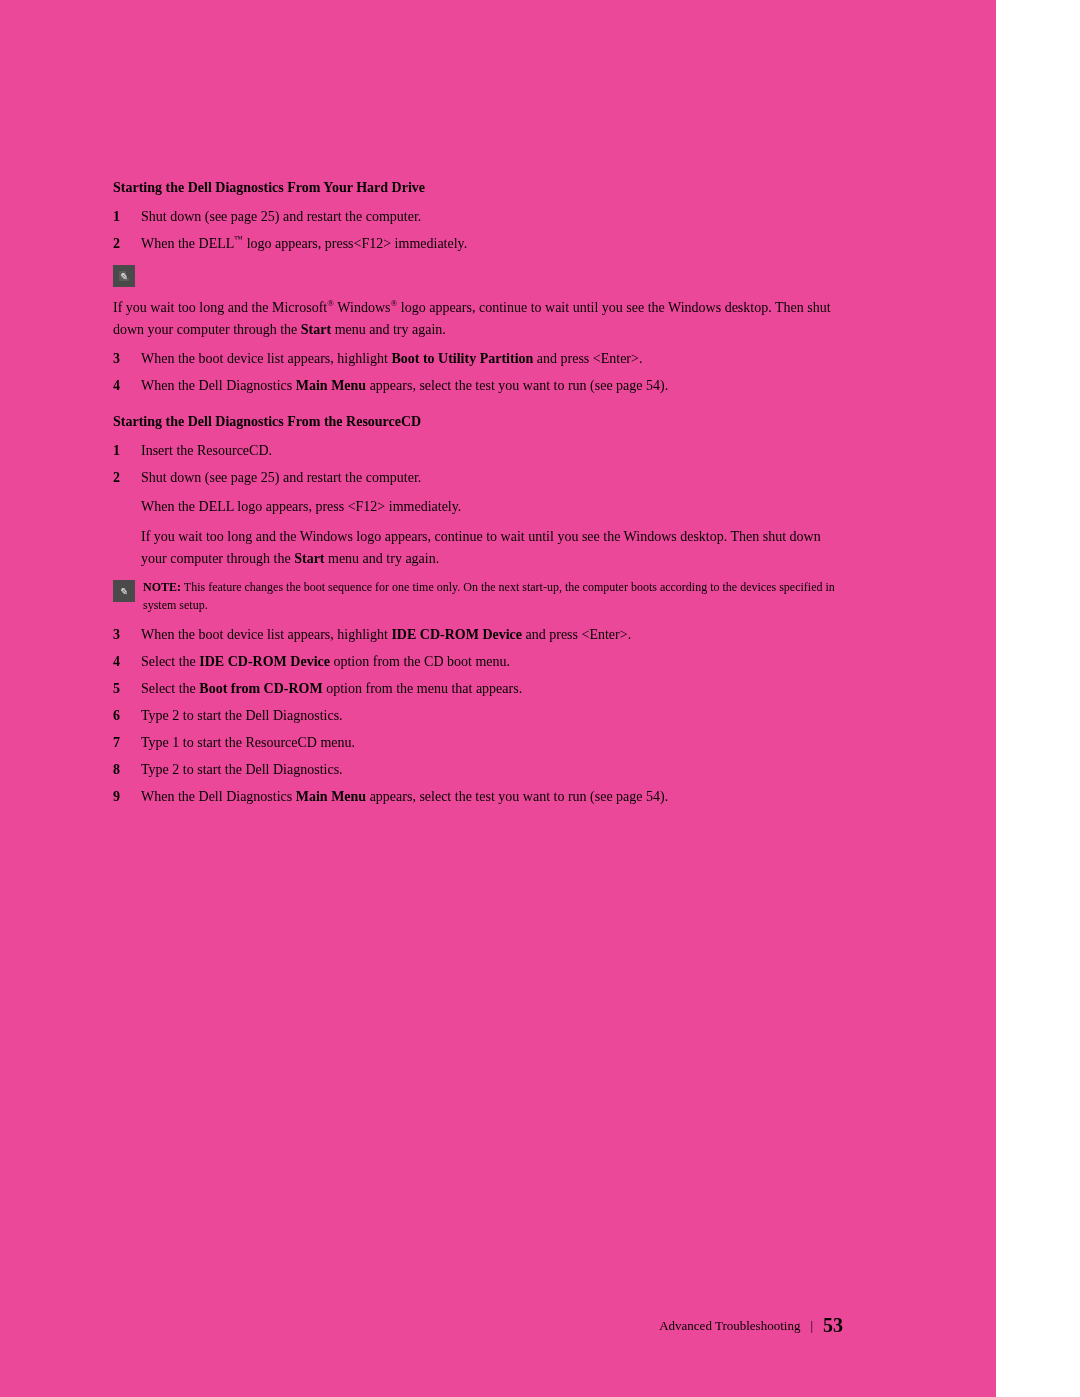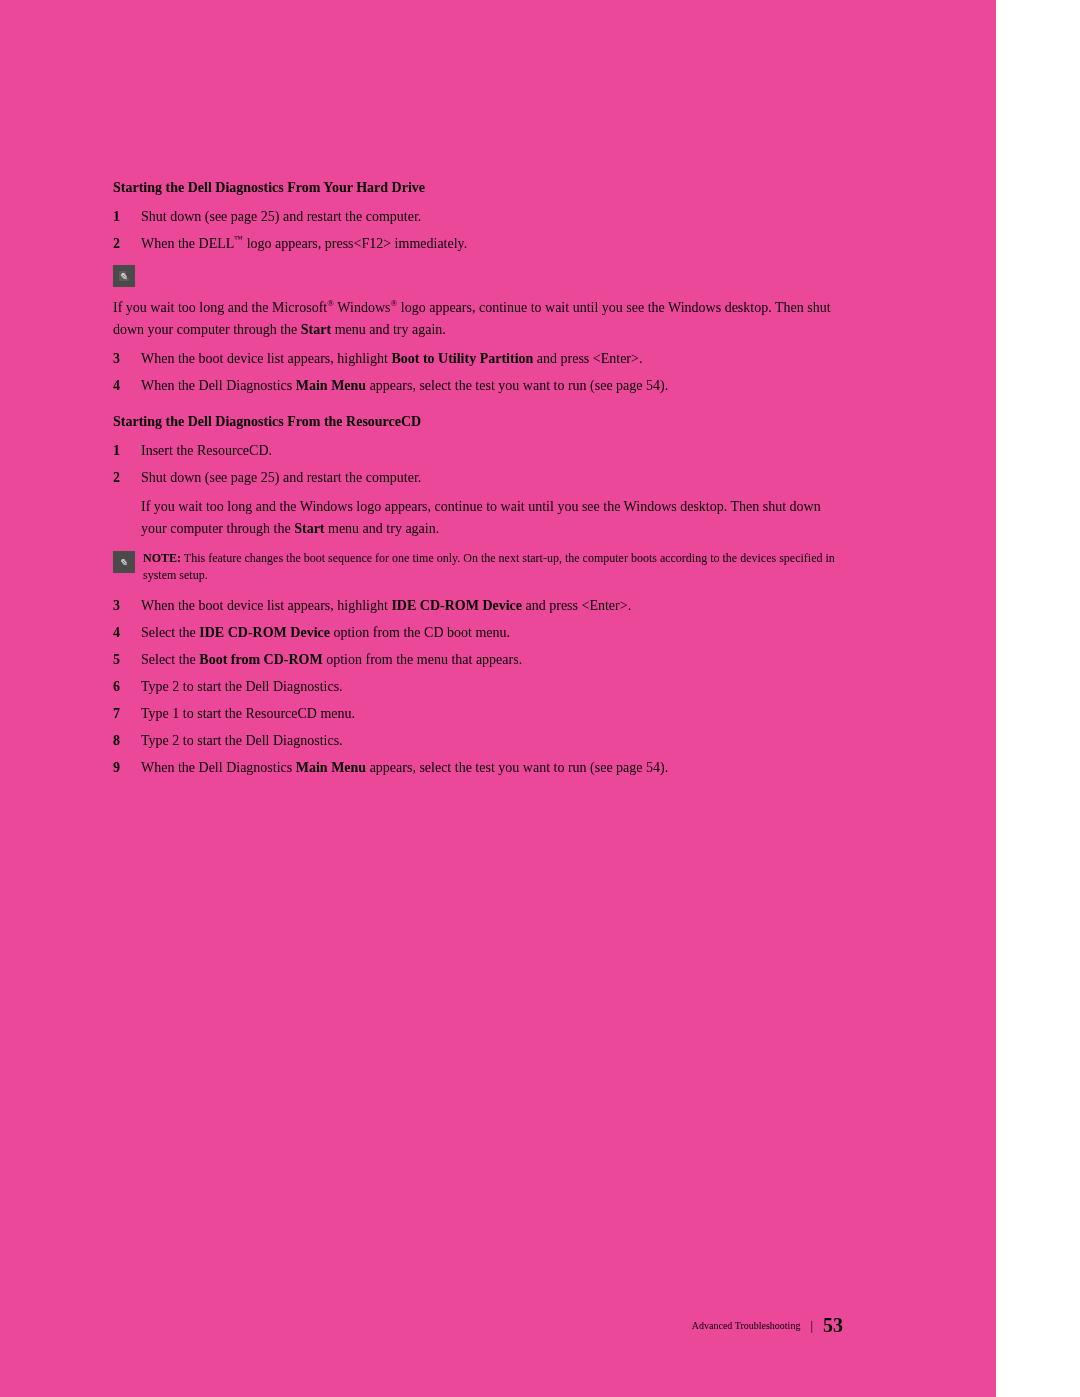--- a/index.html
+++ b/index.html
@@ -107,21 +107,21 @@
       bottom: 60px;
       right: 153px;
       font-size: 13px;
       color: #000;
       display: flex;
       align-items: center;
       gap: 10px;
     }
 
     .footer-text {
-      font-size: 10px;
+      font-size: 13px;
     }
 
     .footer-divider {
       font-size: 13px;
     }
 
     .footer-page {
       font-weight: bold;
       font-size: 20px;
     }
@@ -181,20 +181,21 @@
       <li class="numbered-item">
         <span class="num">1</span>
         <span class="item-text">Insert the ResourceCD.</span>
       </li>
       <li class="numbered-item">
         <span class="num">2</span>
         <span class="item-text">Shut down (see page 25) and restart the computer.</span>
       </li>
     </ul>
 
+    <p class="paragraph" style="margin-left: 28px;">When the DELL logo appears, press &lt;F12&gt; immediately.</p>
 
     <p class="paragraph" style="margin-left: 28px;">If you wait too long and the Windows logo appears, continue to wait until you see the Windows desktop. Then shut down your computer through the <strong>Start</strong> menu and try again.</p>
 
     <div class="note-block">
       <div class="note-icon">
         <svg viewBox="0 0 14 14" fill="white" xmlns="http://www.w3.org/2000/svg">
           <text x="2" y="11" font-size="10" fill="white" font-family="serif" font-style="italic">✎</text>
         </svg>
       </div>
       <div class="note-text">

